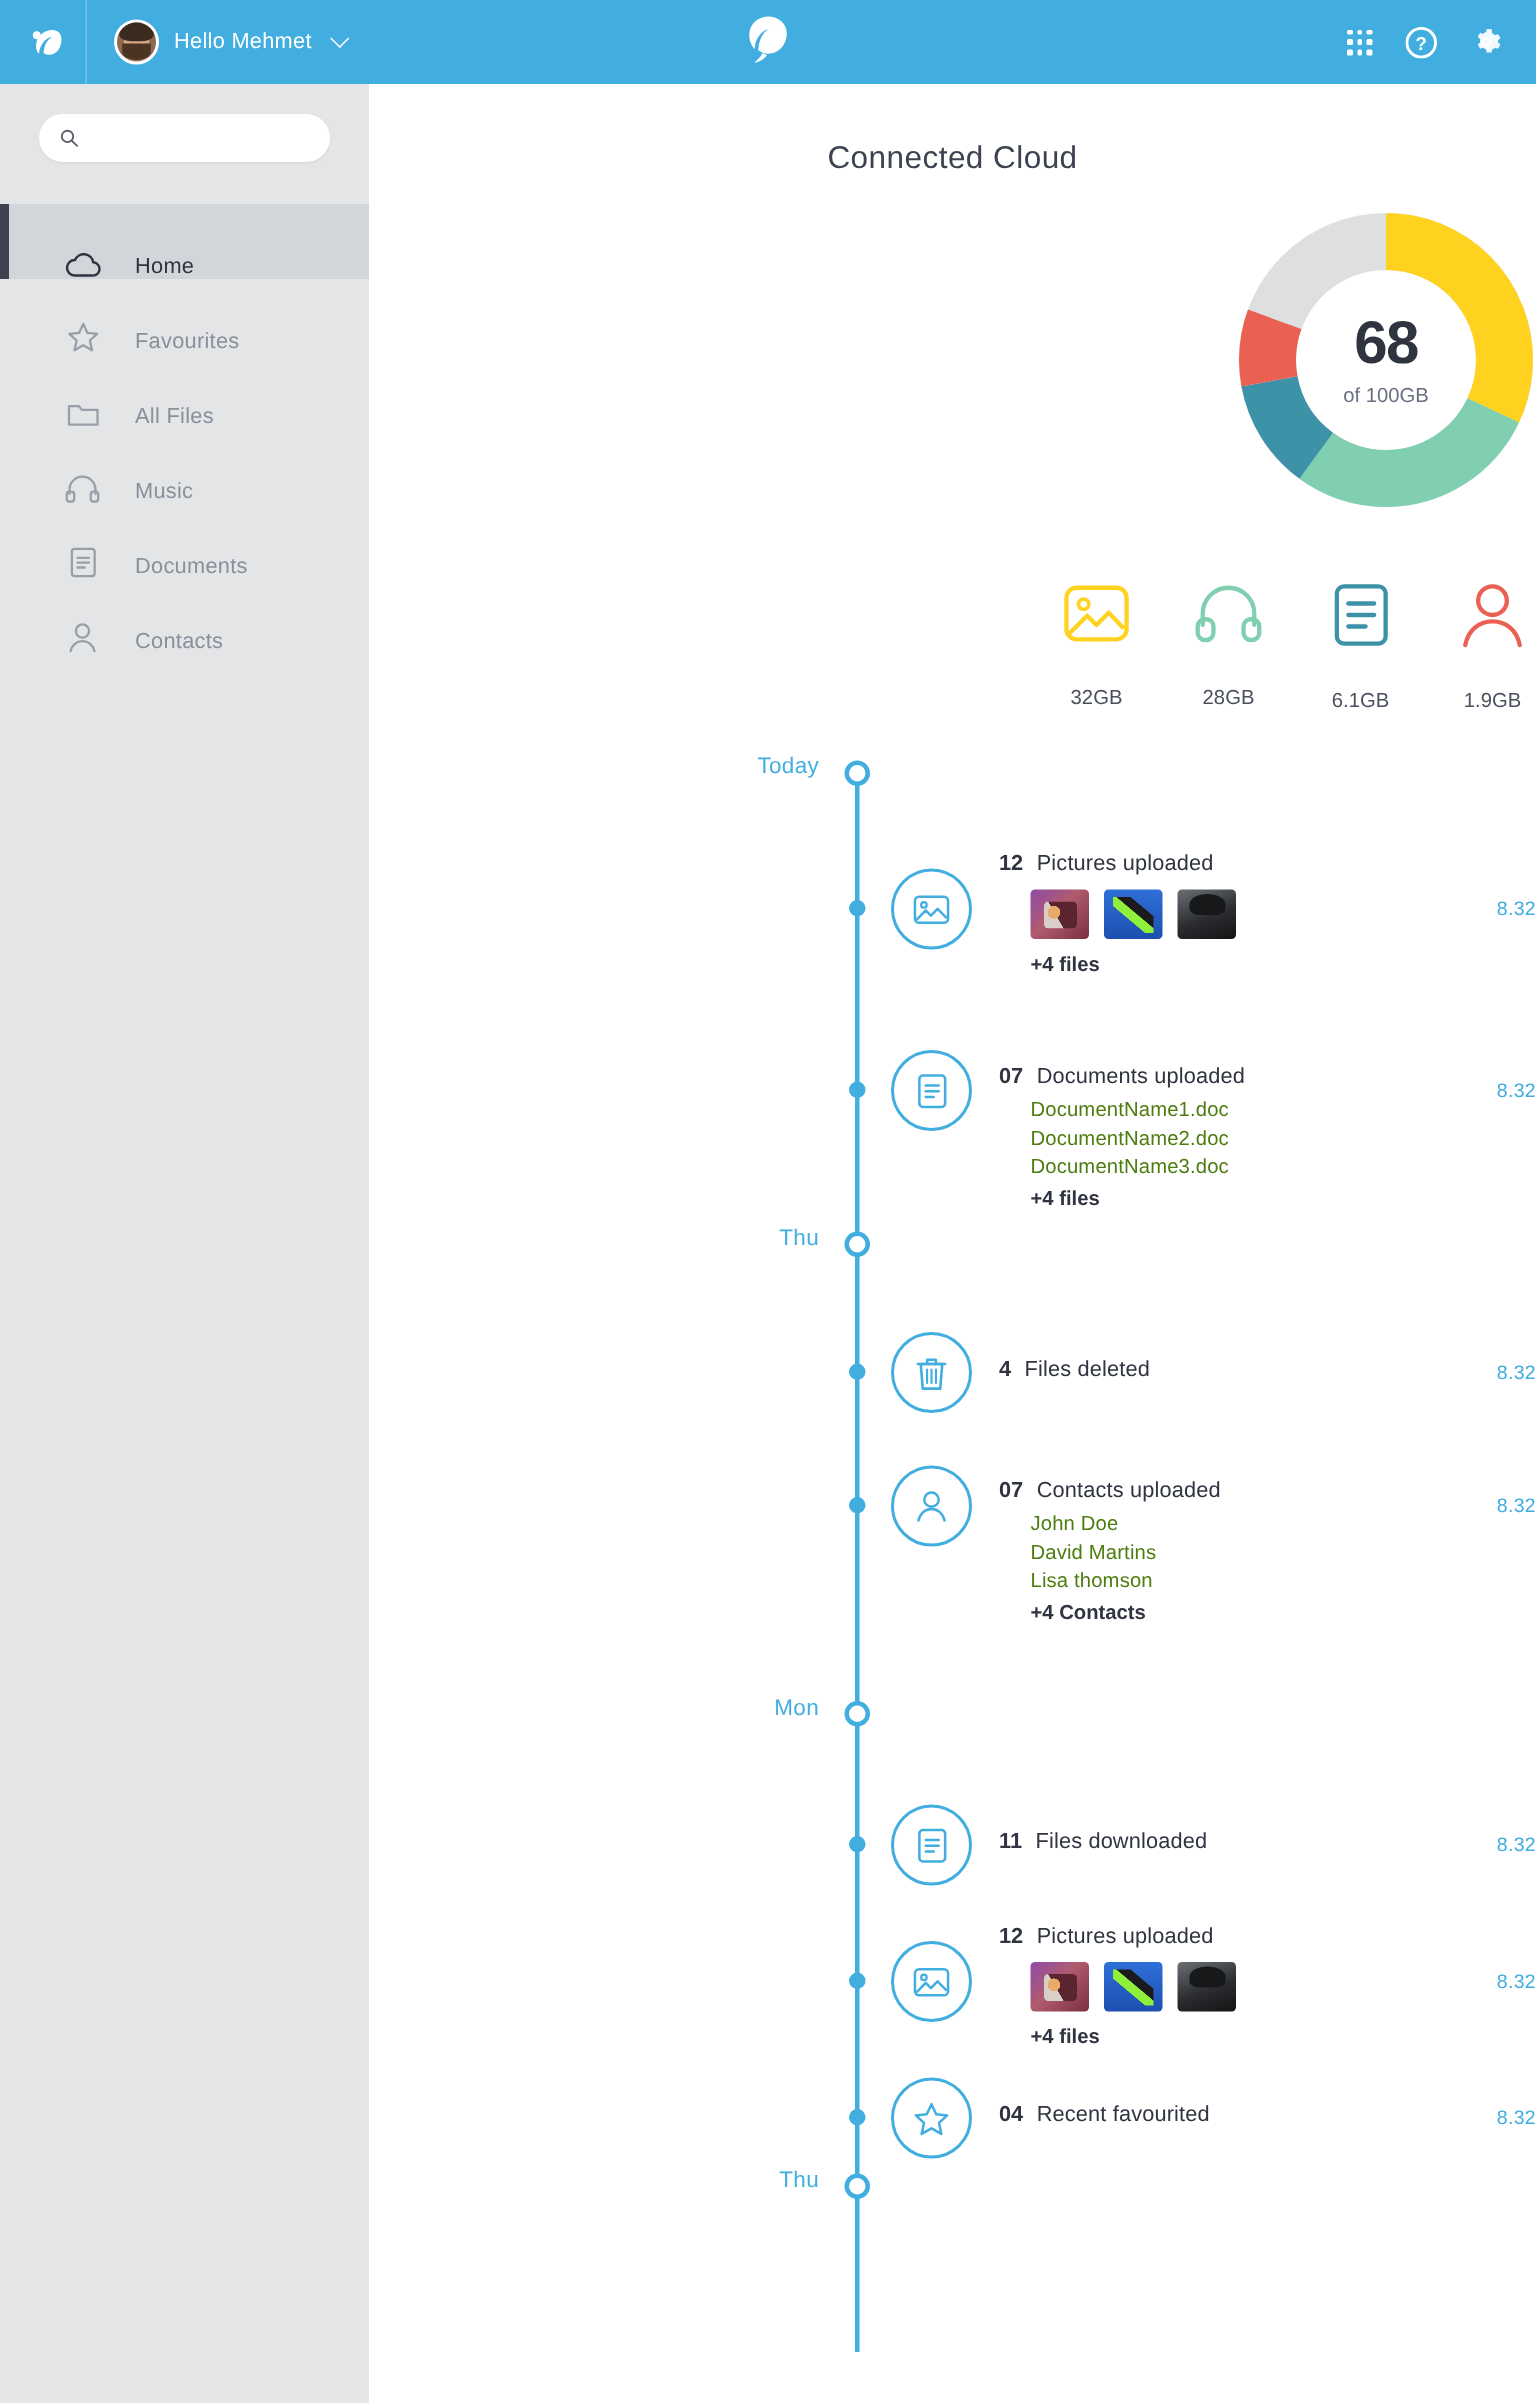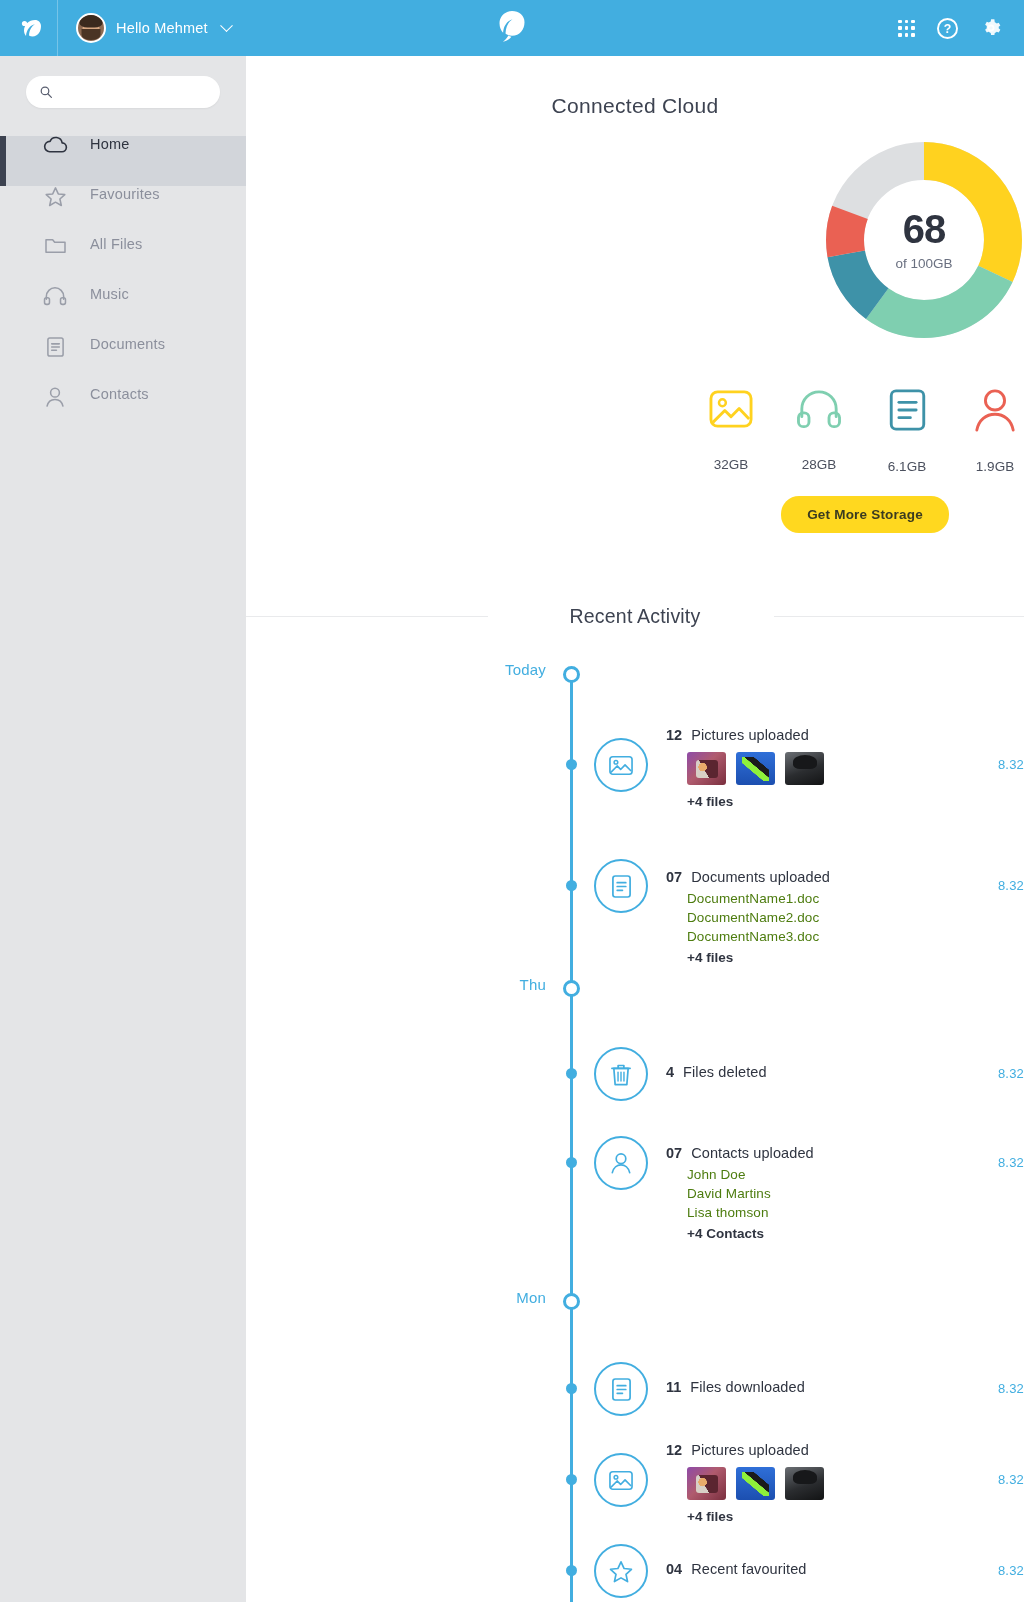--- a/index.html
+++ b/index.html
@@ -69,21 +69,21 @@
     height: 32px; background: #ffffff; border-radius: 16px;
     display: flex; align-items: center; padding: 0 14px; border: none;
     box-shadow: 0 1px 2px rgba(0,0,0,.05);
   }
   .search-box input {
     border: none; outline: none; background: transparent; margin-left: 10px;
     font-family: "Liberation Sans", sans-serif; font-size: 13px; color: #55596a; width: 100%;
   }
   .nav { margin-top: 28px; }
   .nav-item {
-    height: 50px; display: flex; align-items: flex-start; padding-left: 42px; gap: 22px;
+    height: 50px; display: flex; align-items: flex-end; padding-left: 42px; gap: 22px;
     position: relative; cursor: pointer;
   }
   .nav-item .label { font-size: 14.5px; color: #8b8f9c; letter-spacing: .2px; }
   .nav-item.active { background: #d2d5da; }
   .nav-item.active .label { color: #2f3440; font-weight: 500; }
   .nav-item.active::before {
     content: ""; position: absolute; left: 0; top: 0; width: 6px; height: 100%;
     background: #3c4250;
   }
   .nav-icon { width: 26px; display: flex; align-items: center; justify-content: center; }
@@ -382,31 +382,23 @@
           <div class="type">
             <svg width="46" height="44" viewBox="0 0 48 46">
               <circle cx="24" cy="13" r="10" fill="none" stroke="#ea6153" stroke-width="3"></circle>
               <path d="M5 44c2-10.5 9.6-16.5 19-16.5S41 33.5 43 44" fill="none" stroke="#ea6153" stroke-width="3" stroke-linecap="round"></path>
             </svg>
             <span class="tlabel">1.9GB</span>
           </div>
 
         </div>
 
-        <div class="storage-btn-wrap">
-          <button class="storage-btn">Get More Storage</button>
-        </div>
-      </div>
-    </div>
-
-    <div class="activity-head">
-      <div class="rule left"></div>
-      <div class="rule right"></div>
-      <div class="atitle">Recent Activity</div>
-    </div>
+      </div>
+    </div>
+
 
     <div class="timeline">
       <div class="axis"></div>
 
       <div class="row" style="top:0">
         <div class="day-label" style="top:-8px;width:300px">Today</div>
         <div class="node-hollow" style="top:-3px"></div>
       </div>
 
       <div class="row" style="top:64px">

